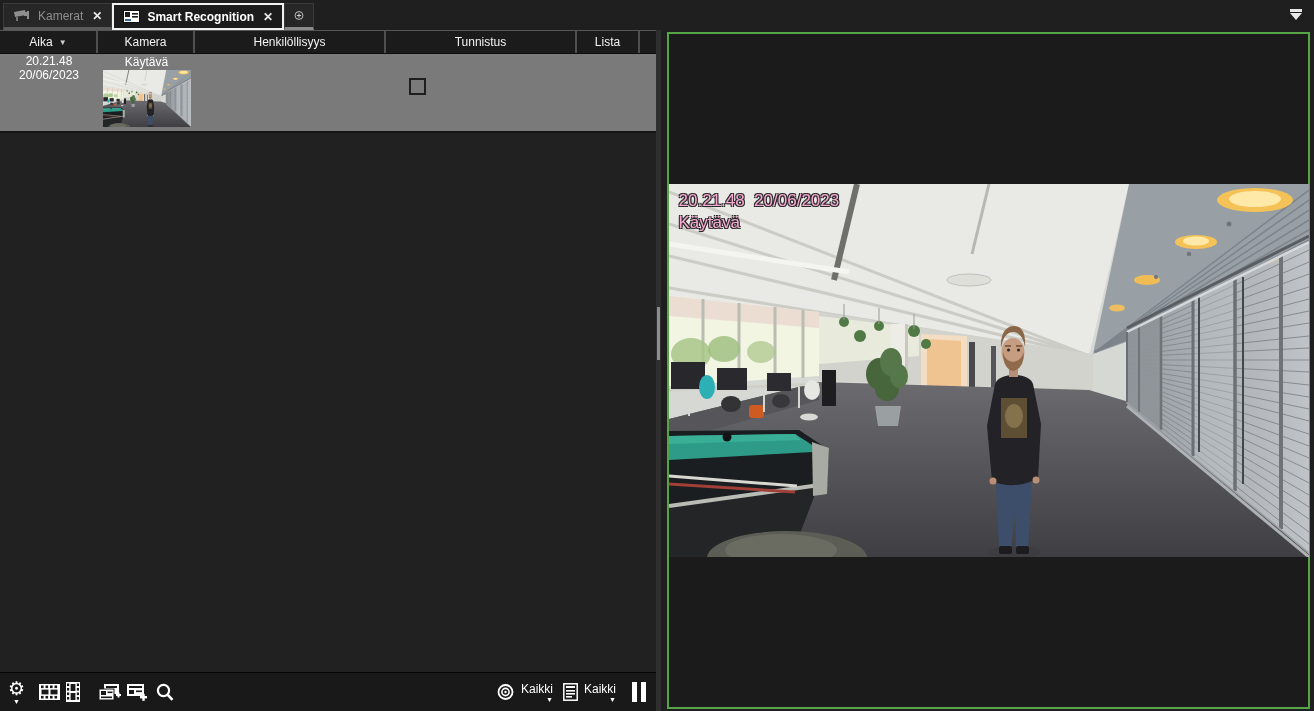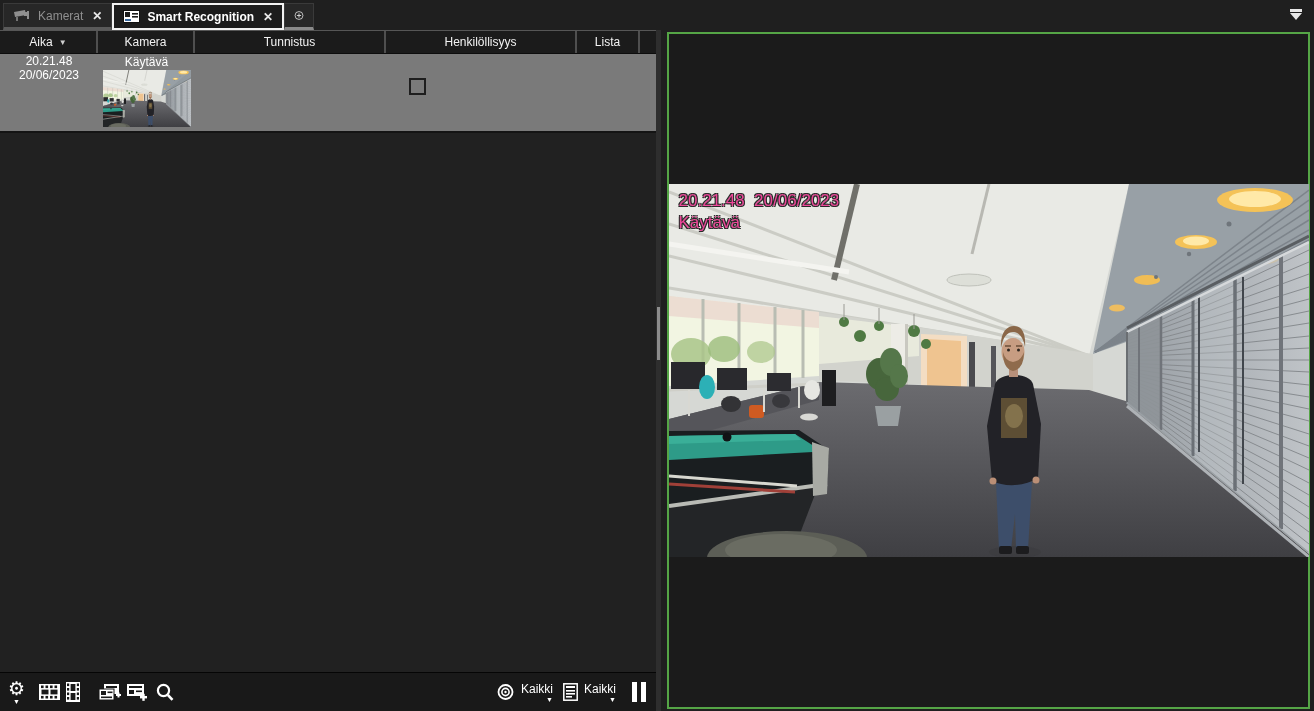--- a/index.html
+++ b/index.html
@@ -65,21 +65,21 @@
   .filter .lblwrap { display:flex; flex-direction:column; align-items:flex-end; }
   .filter .flabel { color:#ffffff; font-size:12px; line-height:14px; }
   .pause { display:flex; gap:4px; margin:0 4px 0 6px; cursor:pointer; }
   .pause div { width:5px; height:20px; background:#ffffff; }
 
   
   .video-cell { width:100%; height:100%; border:2px solid #55a546; background:#1b1b1b;
                 display:flex; align-items:center; justify-content:center; position:relative; }
   .video { position:relative; width:640px; height:373px; flex:none; }
   .video-scene { width:640px; height:373px; display:block; }
-  .overlay { position:absolute; top:6px; left:10px; color:#ec4899; font-size:17px; line-height:22px;
+  .overlay { position:absolute; top:6px; left:10px; color:#f9a8d4; font-size:17px; line-height:22px;
              text-shadow:-1px -1px 0 #2a2a2a, 1px -1px 0 #2a2a2a, -1px 1px 0 #2a2a2a, 1px 1px 0 #2a2a2a; }
   .overlay .ts { white-space:pre; display:block; }
 
   svg .w { fill:#ffffff; }
   .sprite { position:absolute; width:0; height:0; overflow:hidden; }
 </style>
 </head>
 <body>
 
 <svg class="sprite" xmlns="http://www.w3.org/2000/svg" aria-hidden="true">
@@ -352,25 +352,25 @@
     <div class="left-panel">
 
       <div class="thead">
         <div class="th c-aika">
           <span>Aika</span>
           <span class="sort">▼</span>
         </div>
         <div class="th c-kamera">
           <span>Kamera</span>
         </div>
+        <div class="th c-henk">
+          <span>Henkilöllisyys</span>
+        </div>
         <div class="th c-tunnistus">
           <span>Tunnistus</span>
-        </div>
-        <div class="th c-henk">
-          <span>Henkilöllisyys</span>
         </div>
         <div class="th c-lista">
           <span>Lista</span>
         </div>
         <div class="th c-extra"></div>
       </div>
 
       <div class="trow">
         <div class="cell cell-aika">
           <span>20.21.48</span>

